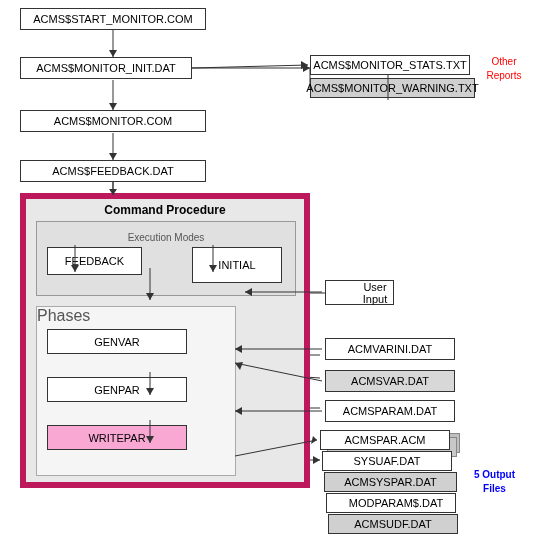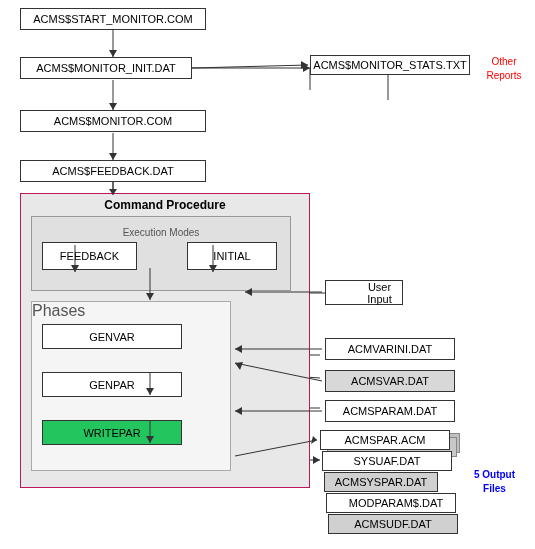--- a/index.html
+++ b/index.html
@@ -40,21 +40,21 @@
       position: absolute;
       font-size: 10px;
       color: #333;
       text-align: center;
     }
     .red-text { color: red; }
     .blue-text { color: blue; }
     
     .outer-container {
       position: absolute;
-      border: 1px solid #be185d;
+      border: 6px solid #be185d;
       background: #e8e8e8;
     }
     .phases-container {
       position: absolute;
       border: 1px solid #aaa;
       background: #f5f5f5;
     }
     .exec-container {
       position: absolute;
       border: 1px solid #999;
@@ -122,20 +122,23 @@
   </div>
 
   <div class="box" style="left:20px; top:57px; width:172px; height:22px;">
     <span>ACMS$MONITOR_INIT.DAT</span>
   </div>
 
   <div class="box" style="left:310px; top:55px; width:160px; height:20px;">
     <span>ACMS$MONITOR_STATS.TXT</span>
   </div>
 
+  <div class="box" style="left:310px; top:78px; width:165px; height:20px; background:#d0d0d0;">
+    <span>ACMS$MONITOR_WARNING.TXT</span>
+  </div>
 
   <div class="label-text red-text" style="left:478px; top:55px; width:52px; line-height:14px;">
     <span style="white-space:pre;">Other
 Reports</span>
   </div>
 
   <div class="box" style="left:20px; top:110px; width:186px; height:22px;">
     <span>ACMS$MONITOR.COM</span>
   </div>
 
@@ -151,46 +154,46 @@
 
     <div class="exec-container" style="left:10px; top:22px; width:260px; height:75px;">
       <div style="text-align:center; font-size:10px; margin-top:10px; color:#555;">
         <span>Execution Modes</span>
       </div>
 
       <div class="box" style="position:absolute; left:10px; top:25px; width:95px; height:28px; background:#fff;">
         <span>FEEDBACK</span>
       </div>
 
-      <div class="box" style="position:absolute; left:155px; top:25px; width:90px; height:28px; background:#fff;">
+      <div class="box" style="position:absolute; left:155px; top:25px; width:90px; height:36px; background:#fff;">
         <span>INITIAL</span>
       </div>
     </div>
 
     <div class="phases-container" style="left:10px; top:107px; width:200px; height:170px;">
       <div style="font-size:16px; margin-top:0; color:#555;">
         <span>Phases</span>
       </div>
 
       <div class="box" style="position:absolute; left:10px; top:22px; width:140px; height:25px; background:#fff;">
         <span>GENVAR</span>
       </div>
 
       <div class="box" style="position:absolute; left:10px; top:70px; width:140px; height:25px; background:#fff;">
         <span>GENPAR</span>
       </div>
 
-      <div class="box" style="position:absolute; left:10px; top:118px; width:140px; height:25px; background:#22c55e;">
+      <div class="box" style="position:absolute; left:10px; top:118px; width:140px; height:25px; background:#f9a8d4;">
         <span>WRITEPAR</span>
       </div>
     </div>
 
   </div>
 
-  <div class="box" style="left:325px; top:280px; width:78px; height:25px;padding-left:31px;">
+  <div class="box" style="left:325px; top:280px; width:69px; height:25px;padding-left:31px;">
     <span>User Input</span>
   </div>
 
   <div class="box" style="left:325px; top:338px; width:130px; height:22px;">
     <span>ACMVARINI.DAT</span>
   </div>
 
   <div class="box" style="left:325px; top:370px; width:130px; height:22px; background:#d8d8d8;">
     <span>ACMSVAR.DAT</span>
   </div>
@@ -203,21 +206,21 @@
   <div style="position:absolute; left:327px; top:437px; width:130px; height:20px; background:#c8c8c8; border:1px solid #888;"></div>
 
   <div class="box" style="left:320px; top:430px; width:130px; height:20px; background:#fff;">
     <span>ACMSPAR.ACM</span>
   </div>
 
   <div class="box" style="left:322px; top:451px; width:130px; height:20px; background:#fff;">
     <span>SYSUAF.DAT</span>
   </div>
 
-  <div class="box" style="left:324px; top:472px; width:114px; height:20px; background:#d0d0d0;">
+  <div class="box" style="left:324px; top:472px; width:133px; height:20px; background:#d0d0d0;">
     <span>ACMSYSPAR.DAT</span>
   </div>
 
   <div class="box" style="left:326px; top:493px; width:130px; height:20px; background:#fff;padding-left:10px;">
     <span>MODPARAM$.DAT</span>
   </div>
 
   <div class="box" style="left:328px; top:514px; width:130px; height:20px; background:#d0d0d0;">
     <span>ACMSUDF.DAT</span>
   </div>

